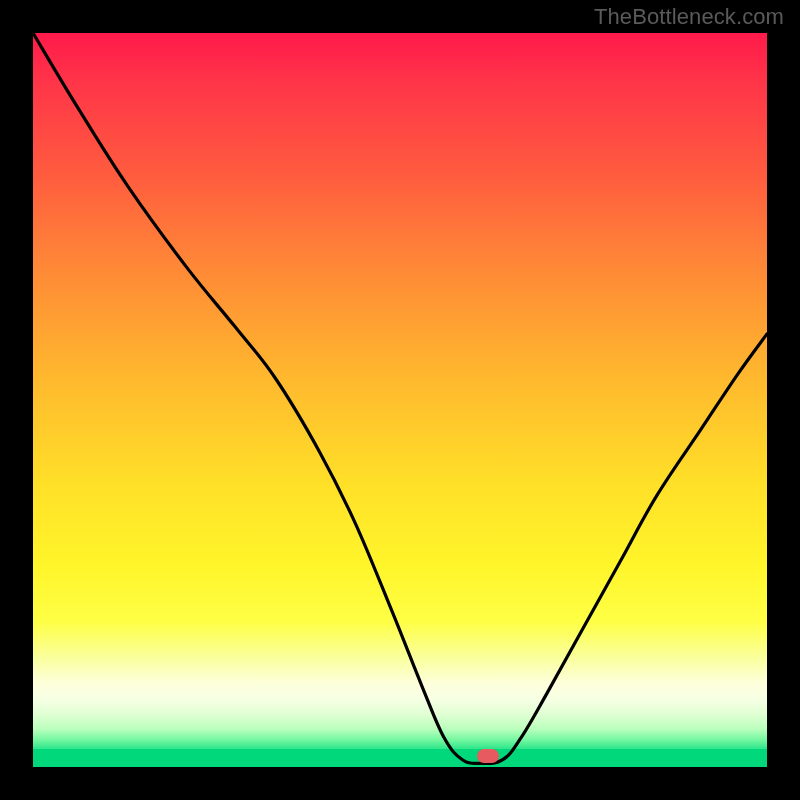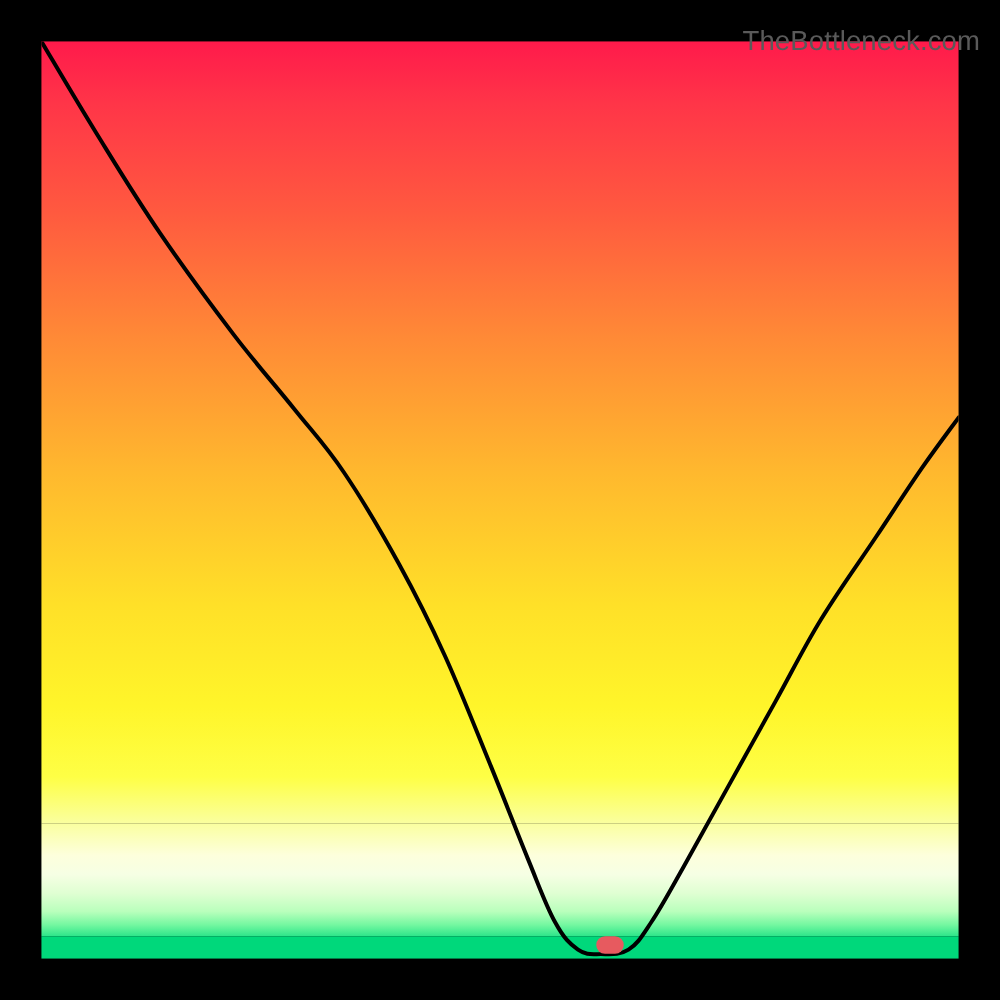--- a/index.html
+++ b/index.html
@@ -12,21 +12,21 @@
     font-family: Arial, Helvetica, sans-serif;
   }
   .frame {
     position: relative;
     width: 800px;
     height: 800px;
     background: #000;
   }
   .watermark {
     position: absolute;
-    top: 20px;
+    top: 4px;
     right: 16px;
     color: #5a5a5a;
     font-size: 22px;
     font-weight: 500;
     letter-spacing: 0.1px;
     z-index: 40;
     margin-left: 32px;
   }
   .plot-area {
     position: absolute;

